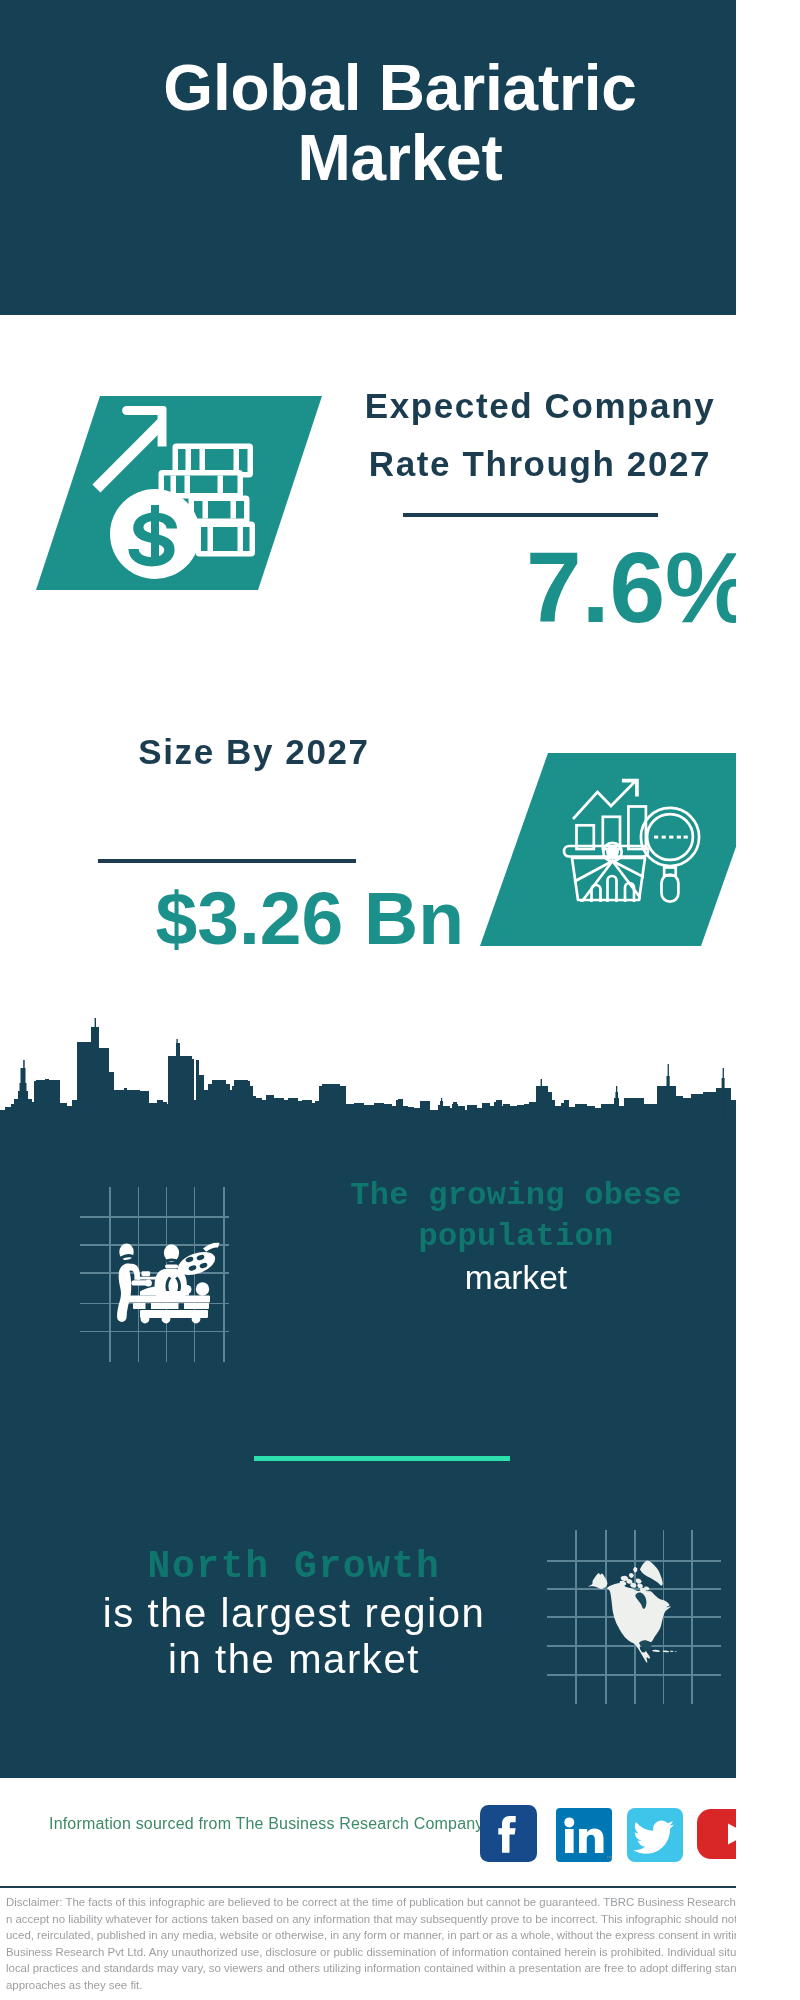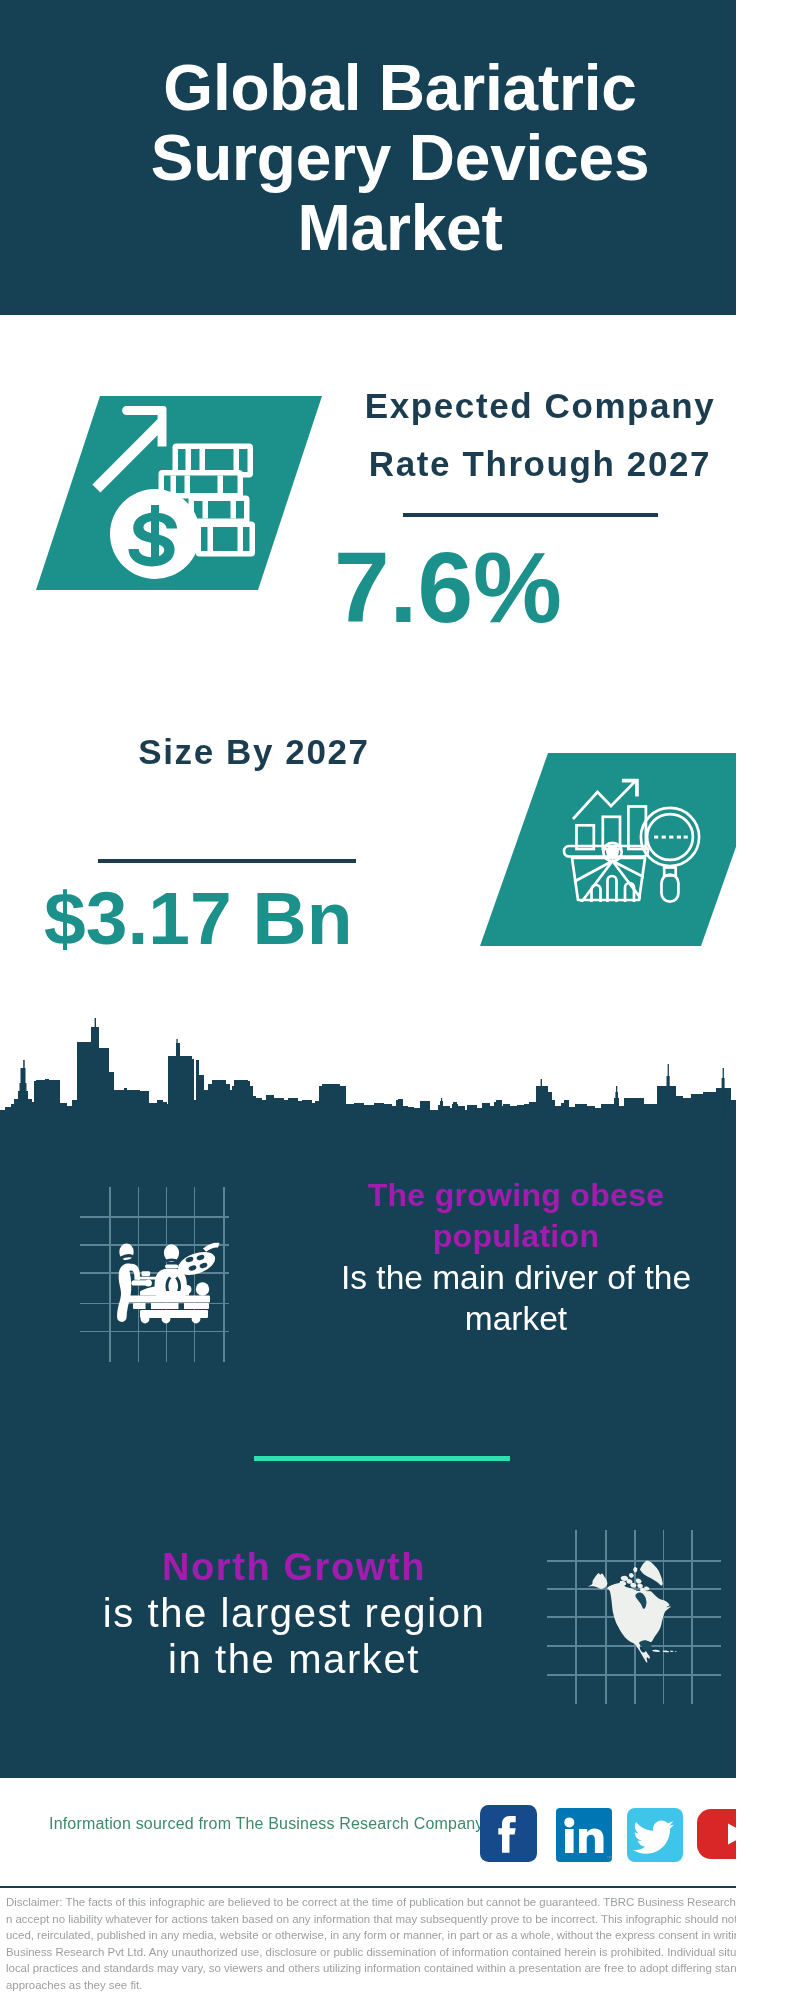--- a/index.html
+++ b/index.html
@@ -8,29 +8,29 @@
        -webkit-font-smoothing:antialiased;overflow:hidden;}
   .page{position:relative;width:736px;height:2000px;overflow:hidden;}
 
   
   .header{position:absolute;left:0;top:0;width:800px;height:315px;background:#164154;}
   .header-title{position:absolute;left:0;top:53px;width:800px;text-align:center;
      color:#ffffff;font-size:64px;font-weight:bold;line-height:70px;letter-spacing:-0.2px;}
   .para{position:absolute;background:#1c908a;}
   .stat-label{position:absolute;color:#1b3d4f;font-weight:bold;font-size:35px;line-height:58px;text-align:center;letter-spacing:1.6px;}
   .rule{position:absolute;background:#1b3d4f;height:4px;}
-  .stat-value{position:absolute;color:#1c908a;font-weight:bold;text-align:left;}
+  .stat-value{position:absolute;color:#1c908a;font-weight:bold;text-align:right;}
 
   
   .dark{position:absolute;left:0;top:1122px;width:800px;height:656px;background:#164154;}
   .skyline{position:absolute;left:0;top:1018px;width:800px;height:106px;}
   .dk-text{position:absolute;text-align:center;color:#ffffff;font-size:32px;line-height:41px;letter-spacing:0.3px;}
   #dk2{line-height:46px;font-size:38px;letter-spacing:1.6px;}
   #dk2 span{font-size:40px;letter-spacing:1.6px;}
-  .dk-text b{color:#a21caf;font-weight:bold;display:block;}
+  .dk-text b{color:#0f766e;font-weight:bold;display:block;font-family:Liberation Mono, monospace;}
   .dk-text span{display:block;font-size:33.5px;letter-spacing:0px;}
   .dk-text i{display:block;font-style:normal;white-space:nowrap;}
   .green-rule{position:absolute;background:#2de0ae;height:5px;}
   .gridbox{position:absolute;}
 
   
   .footer{position:absolute;left:0;top:1778px;width:800px;height:222px;background:#ffffff;}
   .src-text{position:absolute;color:#3d8a68;font-size:16px;line-height:16.5px;letter-spacing:0.18px;margin-left:15px;}
   .social{position:absolute;}
   .sico{position:absolute;}
@@ -72,21 +72,20 @@
   .disclaimer{left:6px;top:1894px;width:788px;}
 </style>
 </head>
 <body>
 
 <div class="page">
 
   <div class="header">
     <div class="header-title">
       <div>Global Bariatric</div>
-      <div>Surgery Devices</div>
       <div>Market</div>
     </div>
   </div>
 
   <div class="para" id="para1"></div>
   <svg id="moneyicon" viewBox="0 0 190 190" width="190" height="190">
       <path fill="#ffffff" d="M 4.4 86.4 L 12.4 94.4 L 78.0 28.8 L 70.0 20.8 Z"></path>
       <path fill="#ffffff" d="M 38.6 8.0 L 75.5 8.0 A 3 3 0 0 1 78.5 11.0 L 78.5 48.5 L 69.6 48.5 L 69.6 17.0 L 38.6 17.0 A 3 3 0 0 1 38.6 8.0 Z"></path>
       <rect x="84.5" y="45.5" width="80.5" height="34.0" rx="4" fill="#ffffff"></rect>
       <rect x="90.0" y="51.0" width="69.5" height="23.0" fill="#1c908a"></rect>
@@ -115,21 +114,21 @@
     <div>Expected Company</div>
     <div>Rate Through 2027</div>
   </div>
   <div class="rule" id="rule1"></div>
   <div class="stat-value" id="val1">7.6%</div>
 
   <div class="stat-label" id="lab2">
     <div>Size By 2027</div>
   </div>
   <div class="rule" id="rule2"></div>
-  <div class="stat-value" id="val2">$3.17 Bn</div>
+  <div class="stat-value" id="val2">$3.26 Bn</div>
 
   <div class="para" id="para2"></div>
   <svg id="analyticsicon" viewBox="0 0 150 150" width="150" height="150">
       <path d="M 13 59 L 37.5 32 L 51 46 L 74.5 22" fill="none" stroke="#ffffff" stroke-width="2.7" stroke-linejoin="miter"></path>
       <path d="M 61.9 18.8 L 78.8 18.8 L 78.8 36.6 L 75.1 36.6 L 75.1 22.5 L 61.9 22.5 Z" fill="#ffffff"></path>
       <rect x="16.5" y="65.3" width="17.3" height="23.7" fill="none" stroke="#ffffff" stroke-width="2.7"></rect>
       <rect x="42.8" y="56.8" width="17.2" height="32.2" fill="none" stroke="#ffffff" stroke-width="2.7"></rect>
       <rect x="68.4" y="46.5" width="17.5" height="42.5" fill="none" stroke="#ffffff" stroke-width="2.7"></rect>
       <circle cx="110" cy="77" r="29.1" fill="none" stroke="#ffffff" stroke-width="2.7"></circle>
       <circle cx="110" cy="77" r="22.9" fill="none" stroke="#ffffff" stroke-width="2.7"></circle>
@@ -343,21 +342,20 @@
       <path fill="#164154" d="M 59 43.6 c -2.6 3.0 -3.8 6.8 -3.5 11.0 c 0.25 2.6 1.2 4.9 2.5 6.8 l 3.4 0 c -1.7 -2.3 -2.7 -4.6 -2.9 -7.2 c -0.26 -3.5 0.8 -6.6 2.9 -8.9 Z"></path>
       <path fill="#164154" d="M 67.5 43.6 c 2.6 3.0 3.8 6.8 3.5 11.0 c -0.25 2.6 -1.2 4.9 -2.5 6.8 l -3.4 0 c 1.7 -2.3 2.7 -4.6 2.9 -7.2 c 0.26 -3.5 -0.8 -6.6 -2.9 -8.9 Z"></path>
       <rect x="54" y="58" width="20" height="5.6" rx="2.8" fill="#ffffff"></rect>
     </svg>
   <div class="dk-text" id="dk1">
     <b>
         <i>The growing obese</i>
         <i>population</i>
       </b>
     <span>
-        <i>Is the main driver of the</i>
         <i>market</i>
       </span>
   </div>
 
   <div class="green-rule"></div>
 
   <div class="dk-text" id="dk2">
     <b>
         <i>North Growth</i>
       </b>

